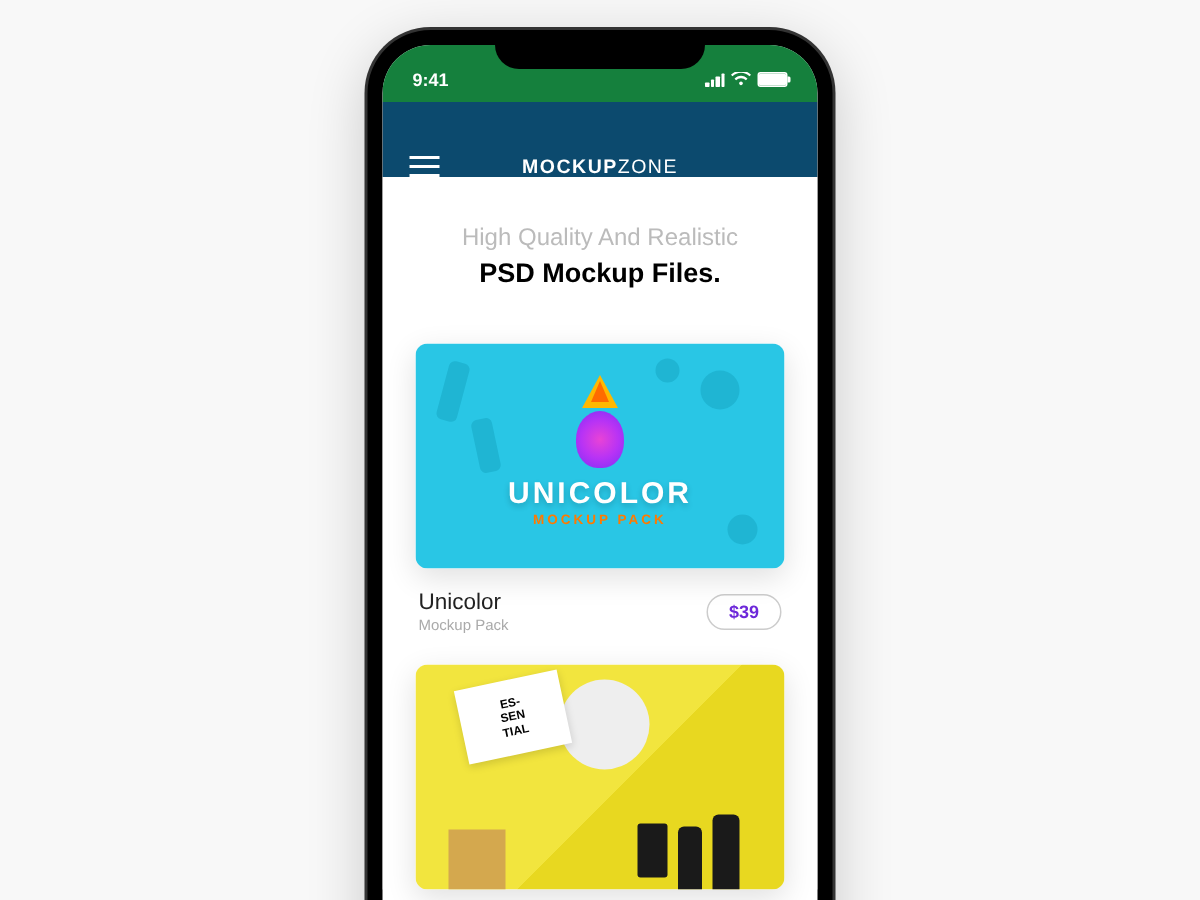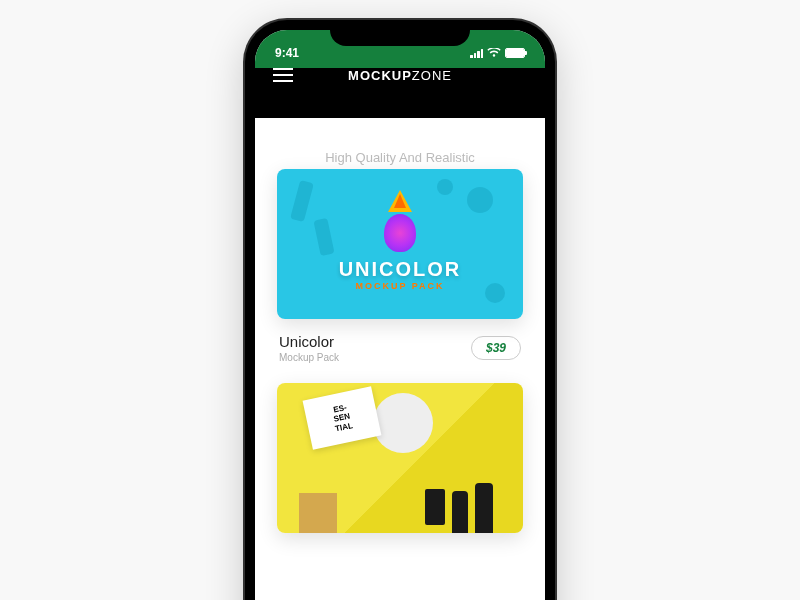--- a/index.html
+++ b/index.html
@@ -61,23 +61,23 @@
     .status-time {
       width: 50px;
     }
     .status-icons {
       display: flex;
       align-items: center;
       gap: 4px;
     }
     .app-header {
       height: 50px;
-      background: #000000;
-      display: flex;
-      align-items: flex-start;
+      background: #0c4a6e;
+      display: flex;
+      align-items: flex-end;
       justify-content: center;
       position: relative;
       padding: 0 18px;
     }
     .menu-icon {
       position: absolute;
       left: 18px;
       width: 20px;
       height: 14px;
       display: flex;
@@ -100,21 +100,21 @@
     .brand strong {
       font-weight: 800;
     }
     .content {
       background: #fff;
       padding: 32px 22px 0;
     }
     .hero-subtitle {
       text-align: center;
       color: #bbb;
-      font-size: 13px;
+      font-size: 16px;
       font-weight: 400;
       margin-bottom: 4px;
     }
     .hero-title {
       text-align: center;
       color: #000;
       font-size: 18px;
       font-weight: 800;
       margin-bottom: 36px;
     }
@@ -212,23 +212,22 @@
       font-size: 10px;
       color: #aaa;
       margin-top: 2px;
     }
     .price-badge {
       border: 1px solid #ccc;
       border-radius: 14px;
       padding: 4px 14px;
       font-size: 12px;
       font-weight: 600;
-      color: #15803d;
+      color: #6d28d9;
       cursor: pointer;
-      font-style: italic;
     }
     .essential-bg {
       width: 100%;
       height: 100%;
       background: linear-gradient(135deg, #f2e53e 0%, #f2e53e 55%, #e8d820 55%, #e8d820 100%);
       position: relative;
     }
     .es-box {
       position: absolute;
       top: 10px;
@@ -361,20 +360,21 @@
           <span></span>
           <span></span>
       </div>
       <div class="brand">
         <strong>MOCKUP</strong><span>ZONE</span>
       </div>
     </div>
 
     <div class="content">
       <div class="hero-subtitle">High Quality And Realistic</div>
+      <div class="hero-title">PSD Mockup Files.</div>
 
       <div class="card">
         <div class="card-image">
           <div class="unicolor-bg">
             <div class="bg-shape" style="top:12px;left:18px;width:14px;height:40px;border-radius:4px;transform:rotate(15deg)"></div>
             <div class="bg-shape" style="top:50px;left:40px;width:14px;height:36px;border-radius:4px;transform:rotate(-12deg)"></div>
             <div class="bg-shape" style="top:18px;right:30px;width:26px;height:26px"></div>
             <div class="bg-shape" style="bottom:16px;right:18px;width:20px;height:20px"></div>
             <div class="bg-shape" style="top:10px;right:70px;width:16px;height:16px"></div>
             <div class="pineapple">

